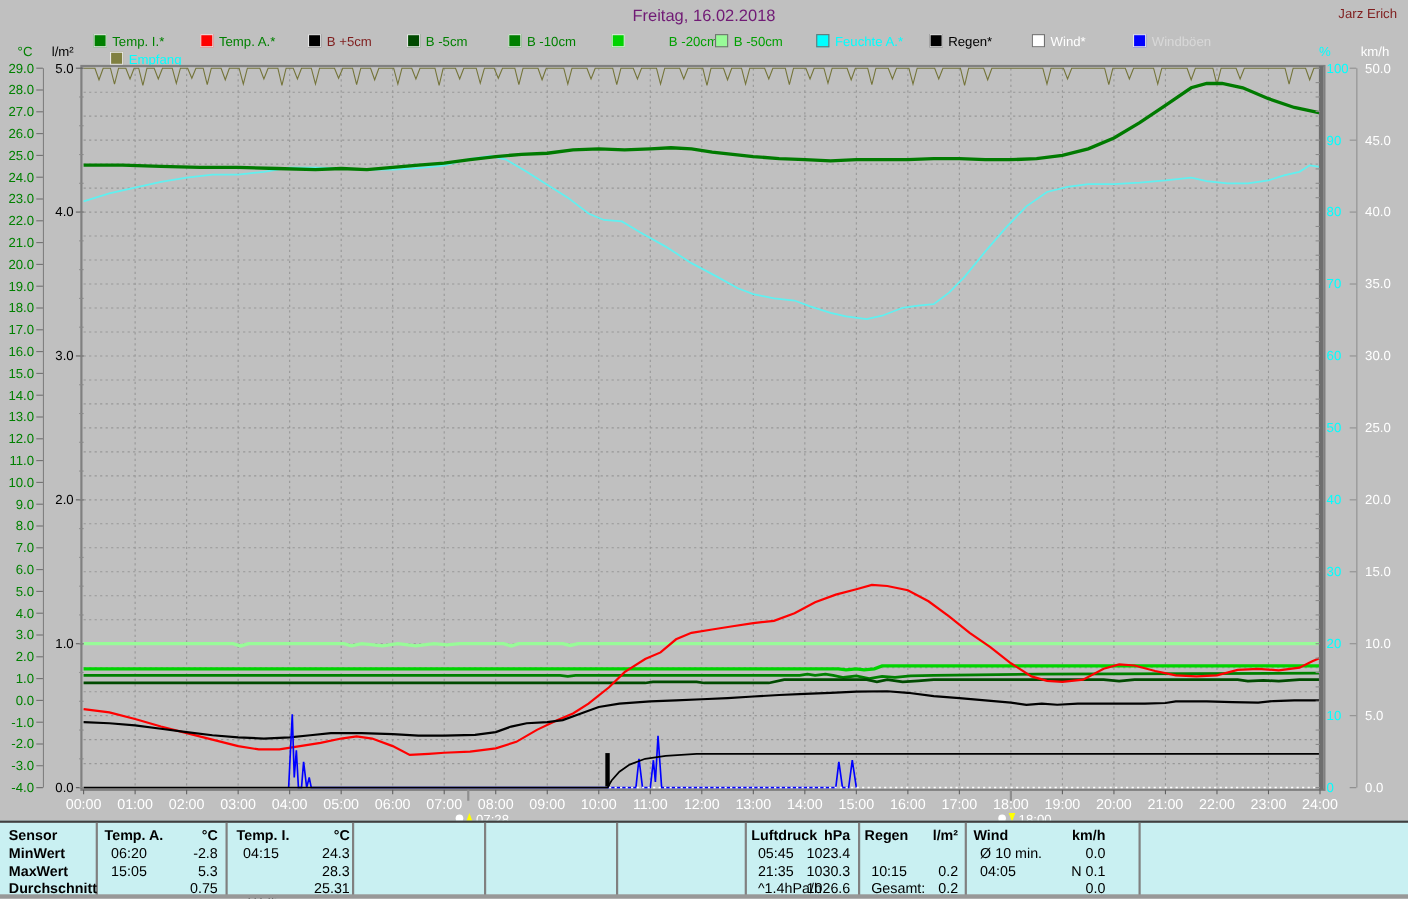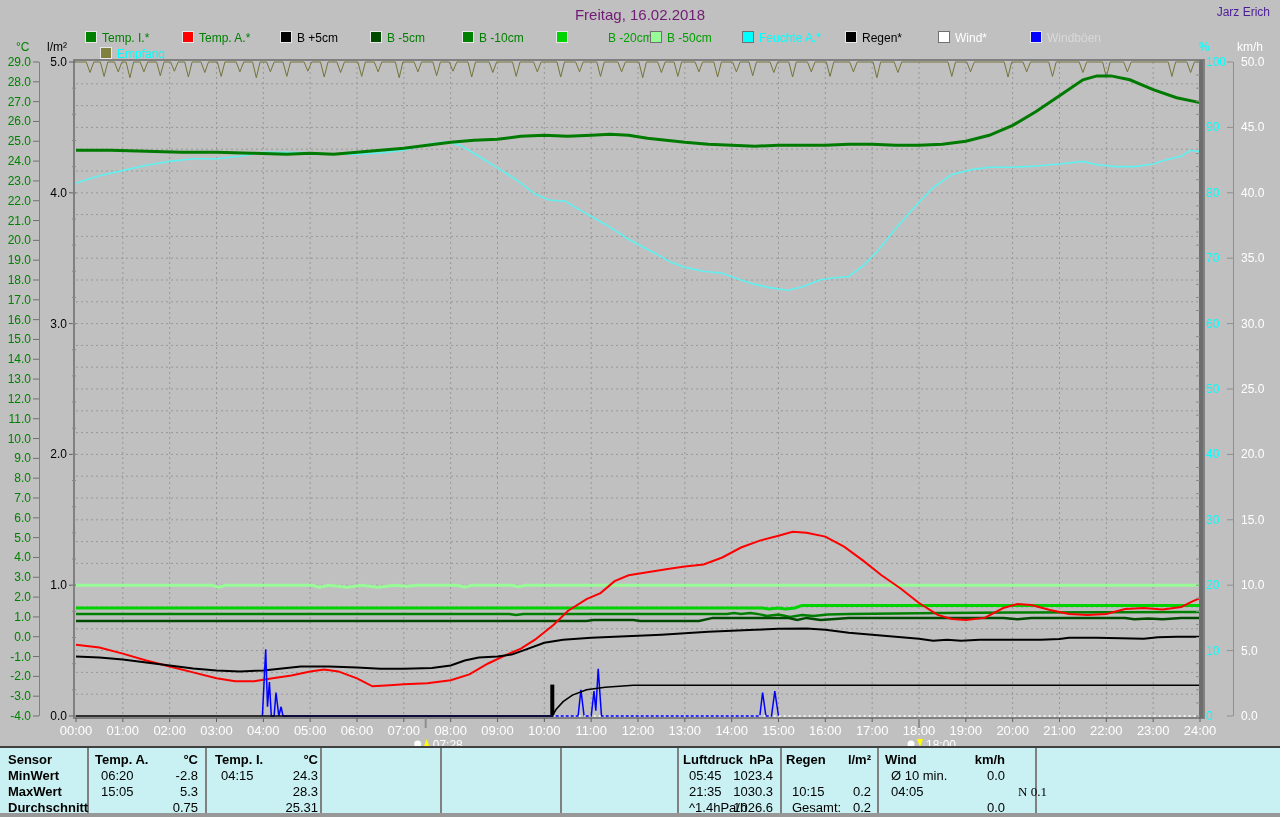--- a/index.html
+++ b/index.html
@@ -1,20 +1,20 @@
 <!DOCTYPE html>
 <html><head>
 <meta charset="utf-8">
 <style>
   html,body{margin:0;padding:0;background:#c0c0c0;}
   .screen{position:relative;width:1280px;height:817px;background:#c0c0c0;
           font-family:"Liberation Sans",sans-serif;overflow:hidden;}
   .title{position:absolute;top:6px;left:0;width:1280px;text-align:center;
          color:#701a75;font-size:15px;}
-  .author{position:absolute;top:5px;right:10px;color:#4c1d95;font-size:12px;}
+  .author{position:absolute;top:5px;right:10px;color:#7f1d1d;font-size:12px;}
   .legend-item{position:absolute;height:13px;white-space:nowrap;font-size:12px;}
   .legend-item .sw{display:inline-block;width:10px;height:10px;vertical-align:-1px;
          border:1px solid #e8e8e8;margin-right:5px;}
   .legend-item .sw.light{border-color:#707070;}
   .axhdr{position:absolute;font-size:12px;}
   #chart{position:absolute;left:0;top:0;}
   .stats{position:absolute;left:0;top:746px;width:1280px;height:67px;
          background:#c9f0f2;border-top:2px solid #404040;font-size:13px;color:#000;}
   .stats .divider{position:absolute;top:0;bottom:0;width:2px;background:#808080;}
   .stats .cell{position:absolute;white-space:nowrap;}
@@ -25,21 +25,21 @@
 </head>
 <body>
 
 <div class="screen">
   <div class="title">Freitag, 16.02.2018</div>
   <div class="author">Jarz Erich</div>
 
   <div id="legend1">
       <div class="legend-item" style="left: 85px; top: 31px;"><span class="sw" style="background: rgb(0, 128, 0);"></span><span style="color: rgb(0, 128, 0);">Temp. I.*</span></div>
       <div class="legend-item" style="left: 182px; top: 31px;"><span class="sw" style="background: rgb(255, 0, 0);"></span><span style="color: rgb(0, 128, 0);">Temp. A.*</span></div>
-      <div class="legend-item" style="left: 280px; top: 31px;"><span class="sw" style="background: rgb(0, 0, 0);"></span><span style="color: #000000;">B +5cm</span></div>
+      <div class="legend-item" style="left: 280px; top: 31px;"><span class="sw" style="background: rgb(0, 0, 0);"></span><span style="color: #7f1d1d;">B +5cm</span></div>
       <div class="legend-item" style="left: 370px; top: 31px;"><span class="sw" style="background: rgb(0, 74, 0);"></span><span style="color: rgb(0, 128, 0);">B -5cm</span></div>
       <div class="legend-item" style="left: 462px; top: 31px;"><span class="sw" style="background: rgb(0, 128, 0);"></span><span style="color: rgb(0, 128, 0);">B -10cm</span></div>
       <div class="legend-item" style="left: 556px; top: 31px;"><span class="sw" style="background: rgb(0, 212, 0);"></span><span style="color: rgb(0, 160, 0); margin-left: 35px;">B -20cm</span></div>
       <div class="legend-item" style="left: 650px; top: 31px;"><span class="sw light" style="background: rgb(152, 251, 152);"></span><span style="color: rgb(0, 160, 0);">B -50cm</span></div>
       <div class="legend-item" style="left: 742px; top: 31px;"><span class="sw light" style="background: rgb(0, 255, 255);"></span><span style="color: rgb(0, 255, 255);">Feuchte A.*</span></div>
       <div class="legend-item" style="left: 845px; top: 31px;"><span class="sw" style="background: rgb(0, 0, 0);"></span><span style="color: rgb(0, 0, 0);">Regen*</span></div>
       <div class="legend-item" style="left: 938px; top: 31px;"><span class="sw light" style="background: rgb(255, 255, 255);"></span><span style="color: rgb(255, 255, 255);">Wind*</span></div>
       <div class="legend-item" style="left: 1030px; top: 31px;"><span class="sw" style="background: rgb(0, 0, 255);"></span><span style="color: rgb(216, 216, 216);">Windböen</span></div>
     </div>
   <div id="legend2">
@@ -410,17 +410,17 @@
       <div class="cell b r" style="left: 786px; top: 4px; width: 85px;">l/m²</div>
       <div class="cell " style="left: 792px; top: 36px;">10:15</div>
       <div class="cell r" style="left: 786px; top: 36px; width: 85px;">0.2</div>
       <div class="cell " style="left: 792px; top: 52px;">Gesamt:</div>
       <div class="cell r" style="left: 786px; top: 52px; width: 85px;">0.2</div>
       <div class="cell b" style="left: 885px; top: 4px;">Wind</div>
       <div class="cell b r" style="left: 885px; top: 4px; width: 120px;">km/h</div>
       <div class="cell " style="left: 891px; top: 20px;">Ø 10 min.</div>
       <div class="cell r" style="left: 885px; top: 20px; width: 120px;">0.0</div>
       <div class="cell " style="left: 891px; top: 36px;">04:05</div>
-      <div class="cell r" style="left: 927px; top: 36px; width: 120px; font-family: Liberation Serif, serif;">N 0.1</div>
+      <div class="cell r" style="left: 885px; top: 36px; width: 120px;">N 0.1</div>
       <div class="cell r" style="left: 885px; top: 52px; width: 120px;">0.0</div>
     </div>
   <div class="bottomstrip"></div>
 </div>
 
 </body></html>

